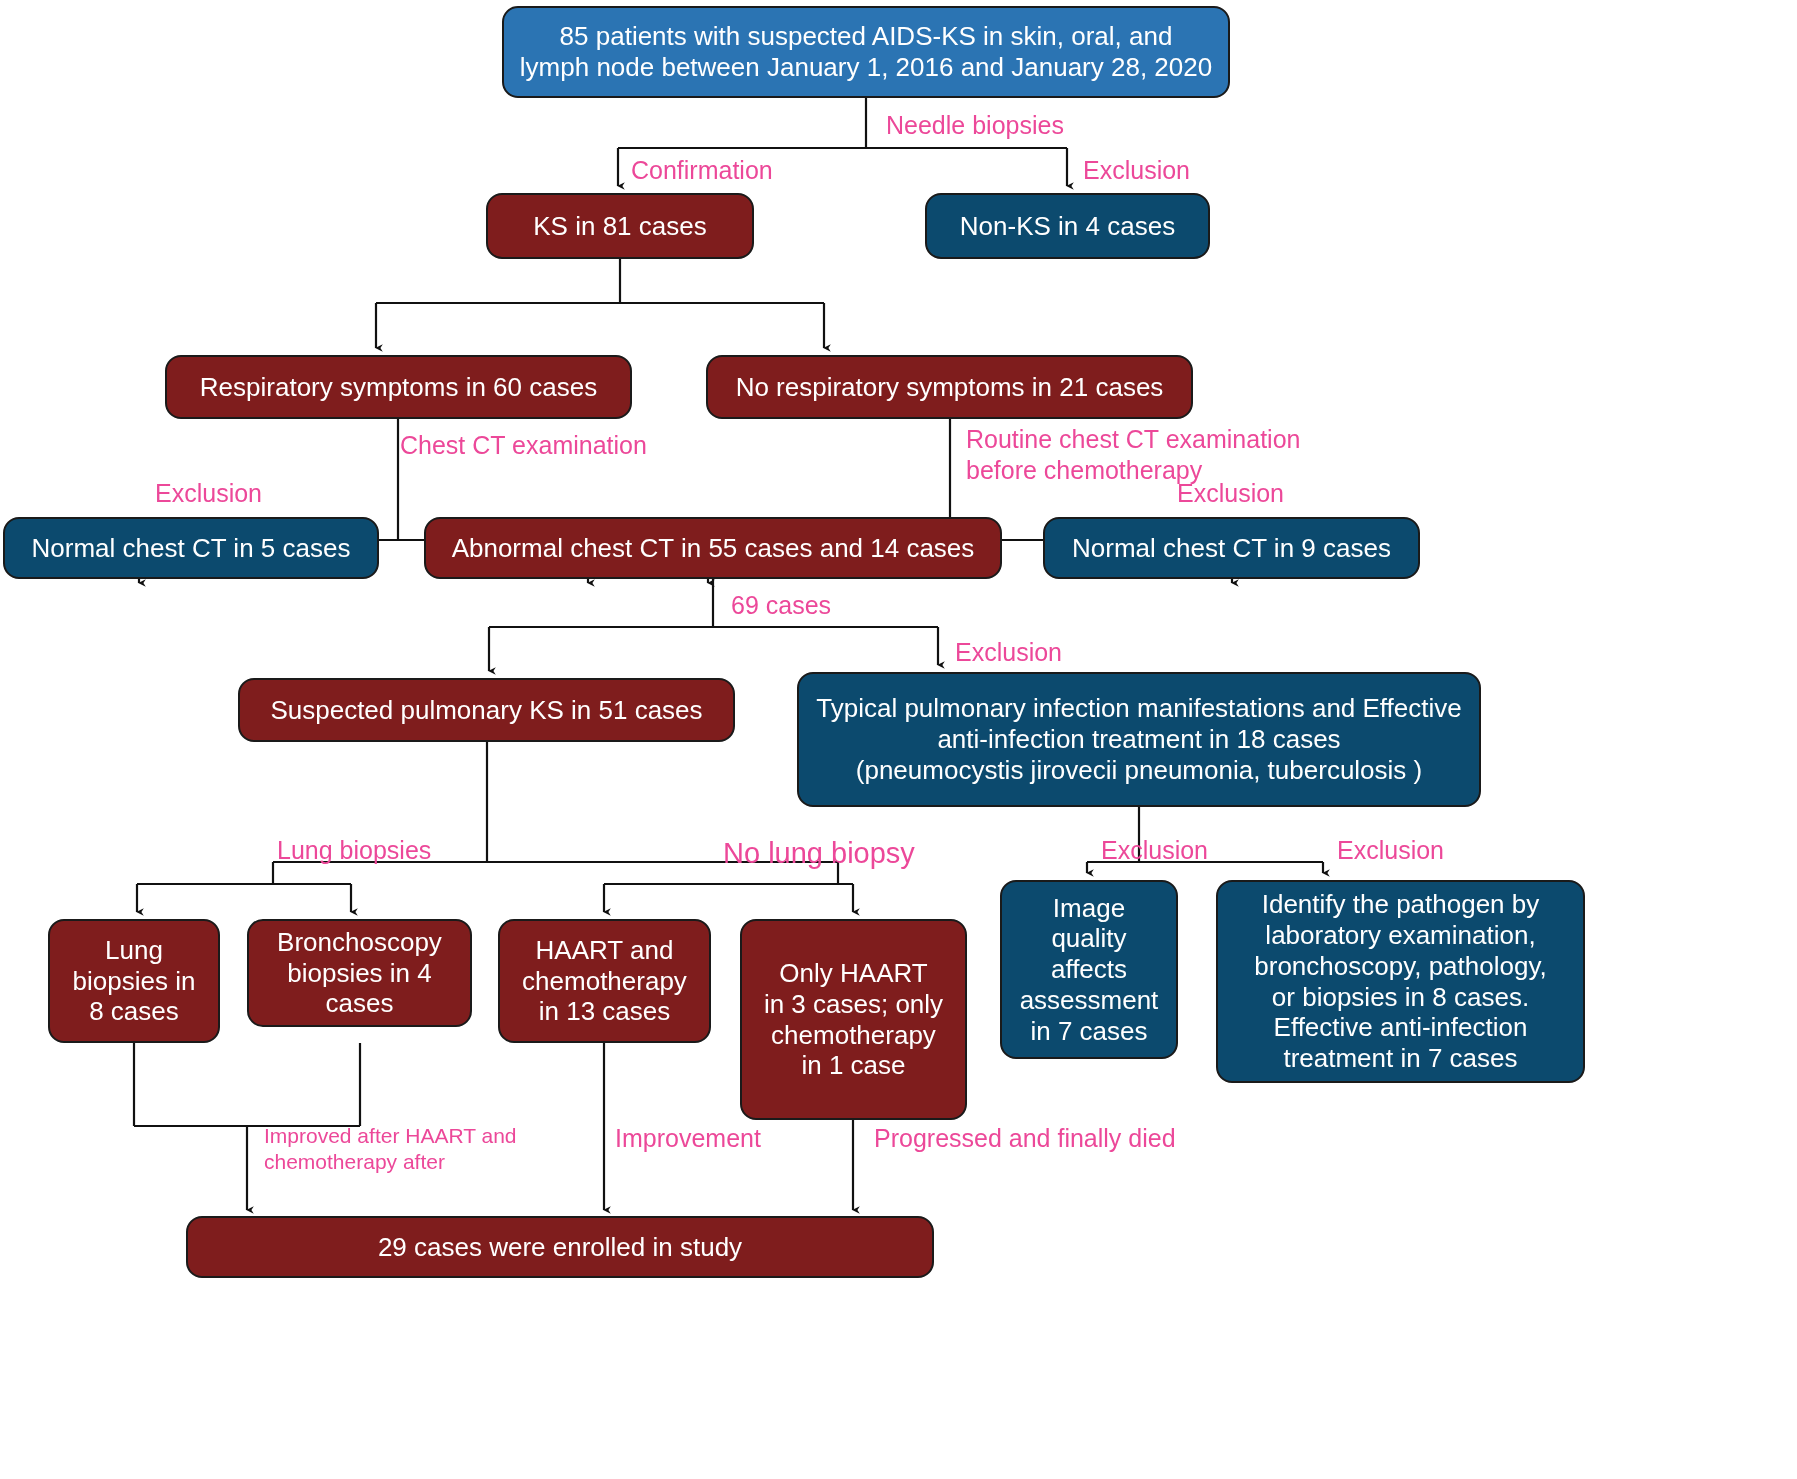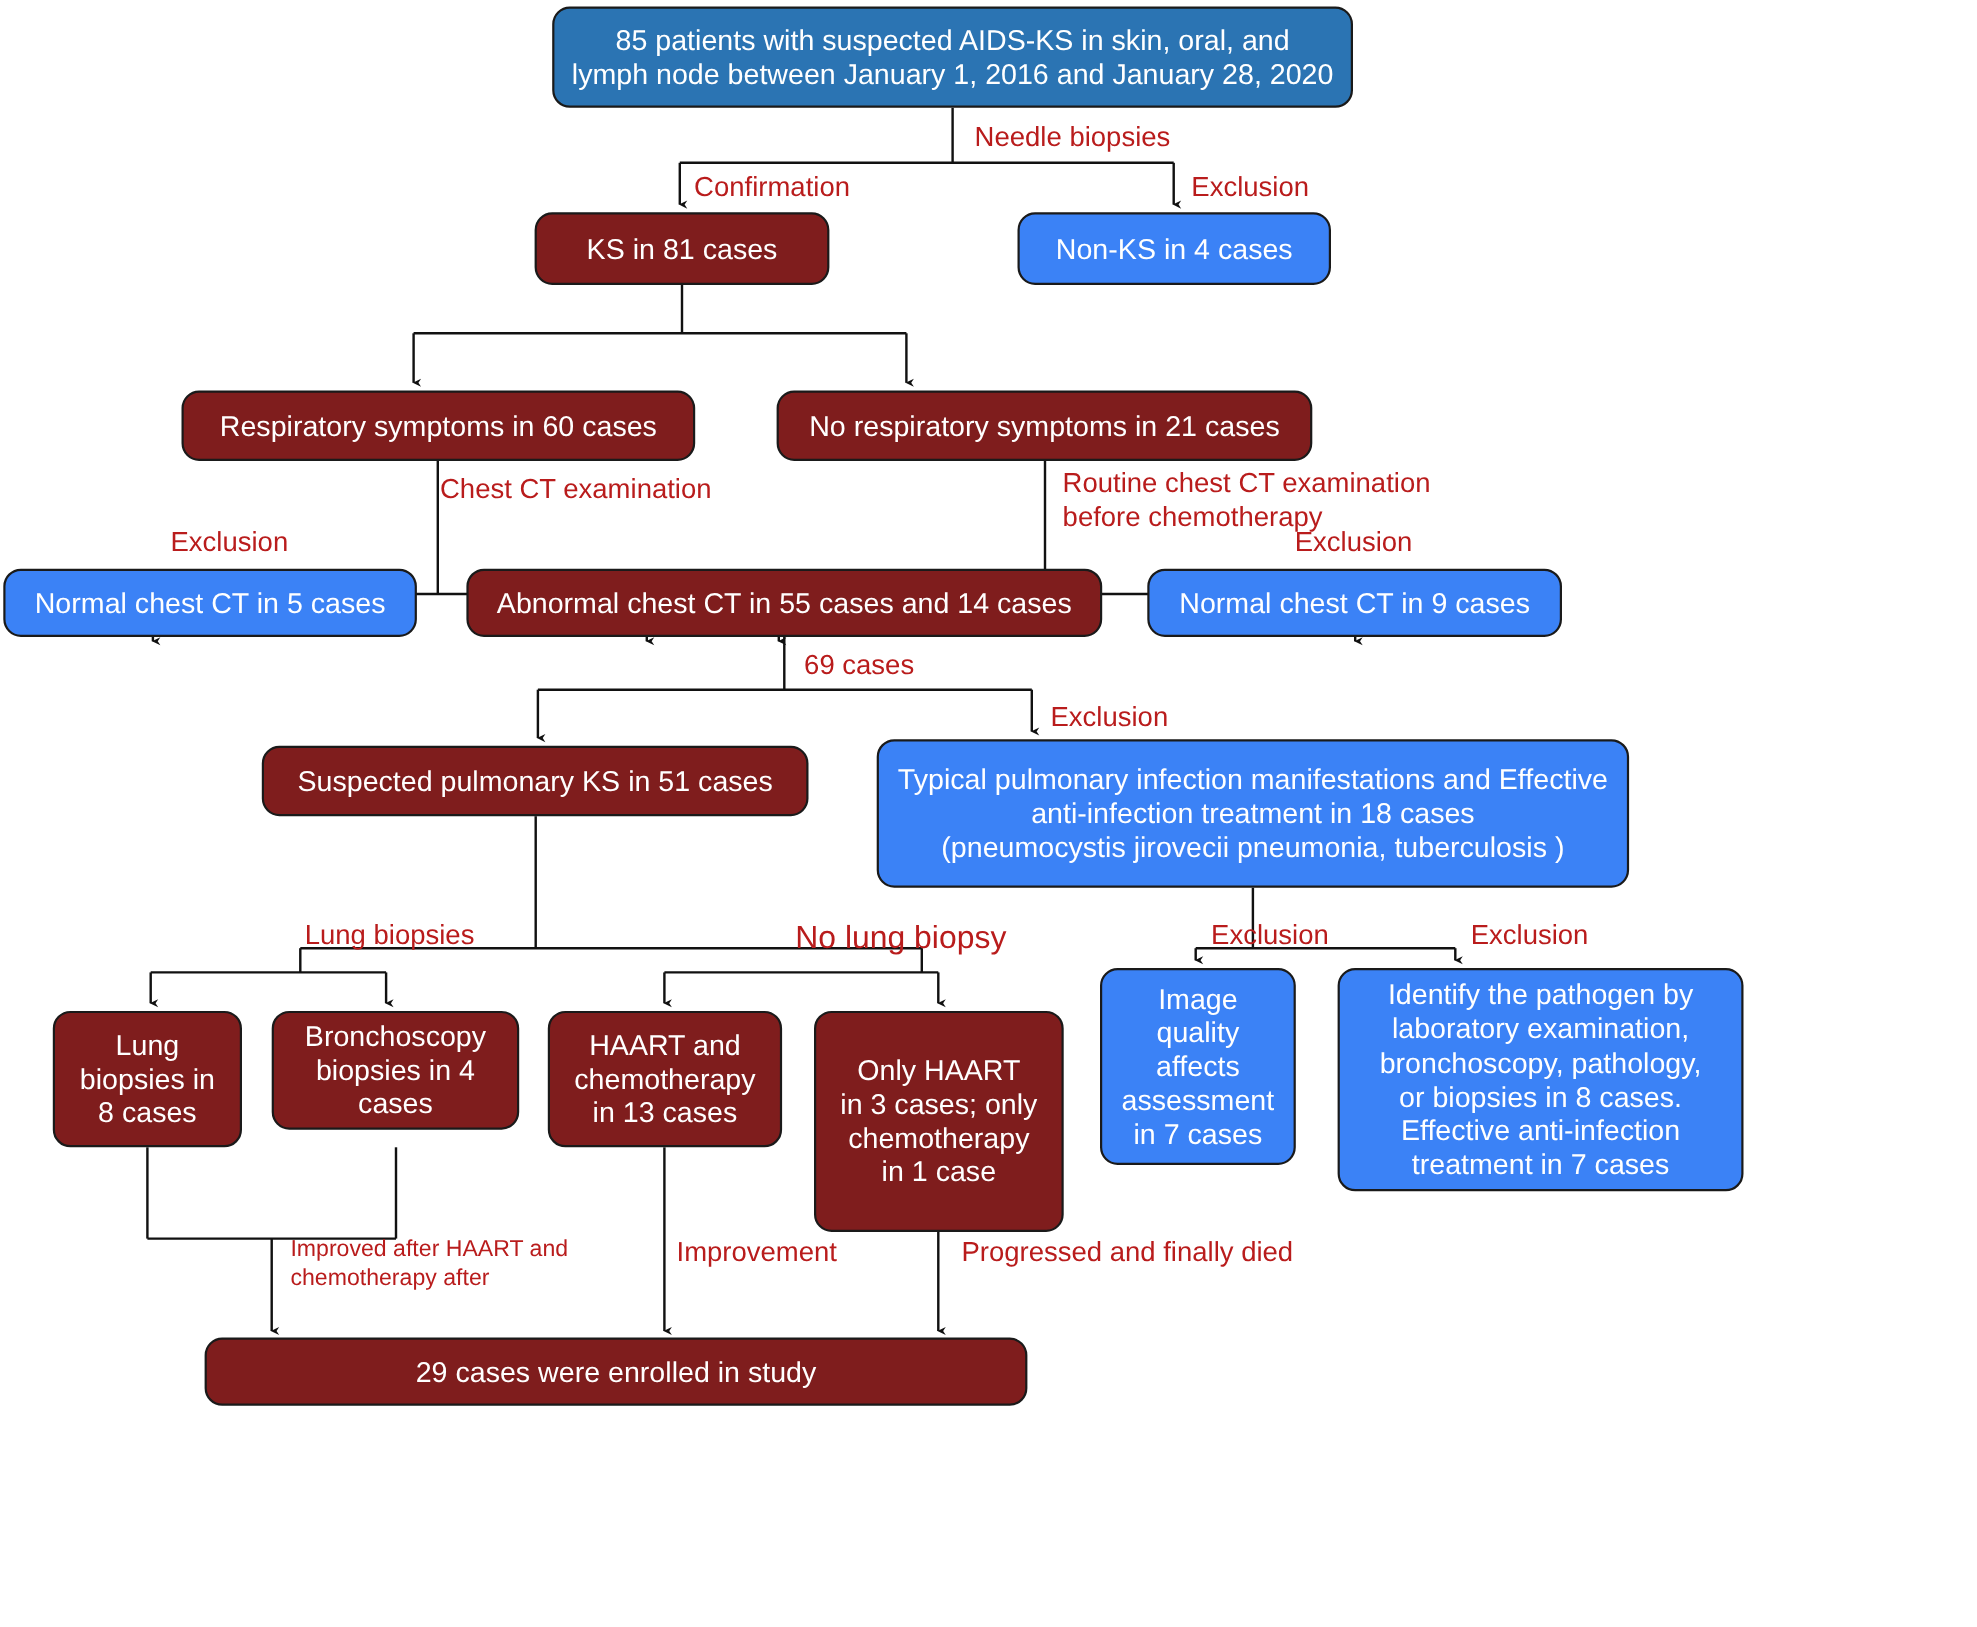--- a/index.html
+++ b/index.html
@@ -32,24 +32,24 @@
     justify-content: center;
     text-align: center;
     color: #ffffff;
     border: 2.5px solid #1a1a1a;
     line-height: 1.18;
     white-space: pre-line;
     padding: 4px 10px;
   }
   .node.blue   { background: #2b74b3; }
   .node.teal   { background: #7f1d1d; }
-  .node.green  { background: #3b82f6; }
+  .node.green  { background: #0c4a6e; }
   .edge-label {
     position: absolute;
-    color: #b91c1c;
+    color: #ec4899;
     white-space: pre-line;
     line-height: 1.25;
   }
 </style>
 </head>
 <body>
 
 <div id="canvas">
 
   <svg class="edges" viewBox="0 0 1797 1479" xmlns="http://www.w3.org/2000/svg">

